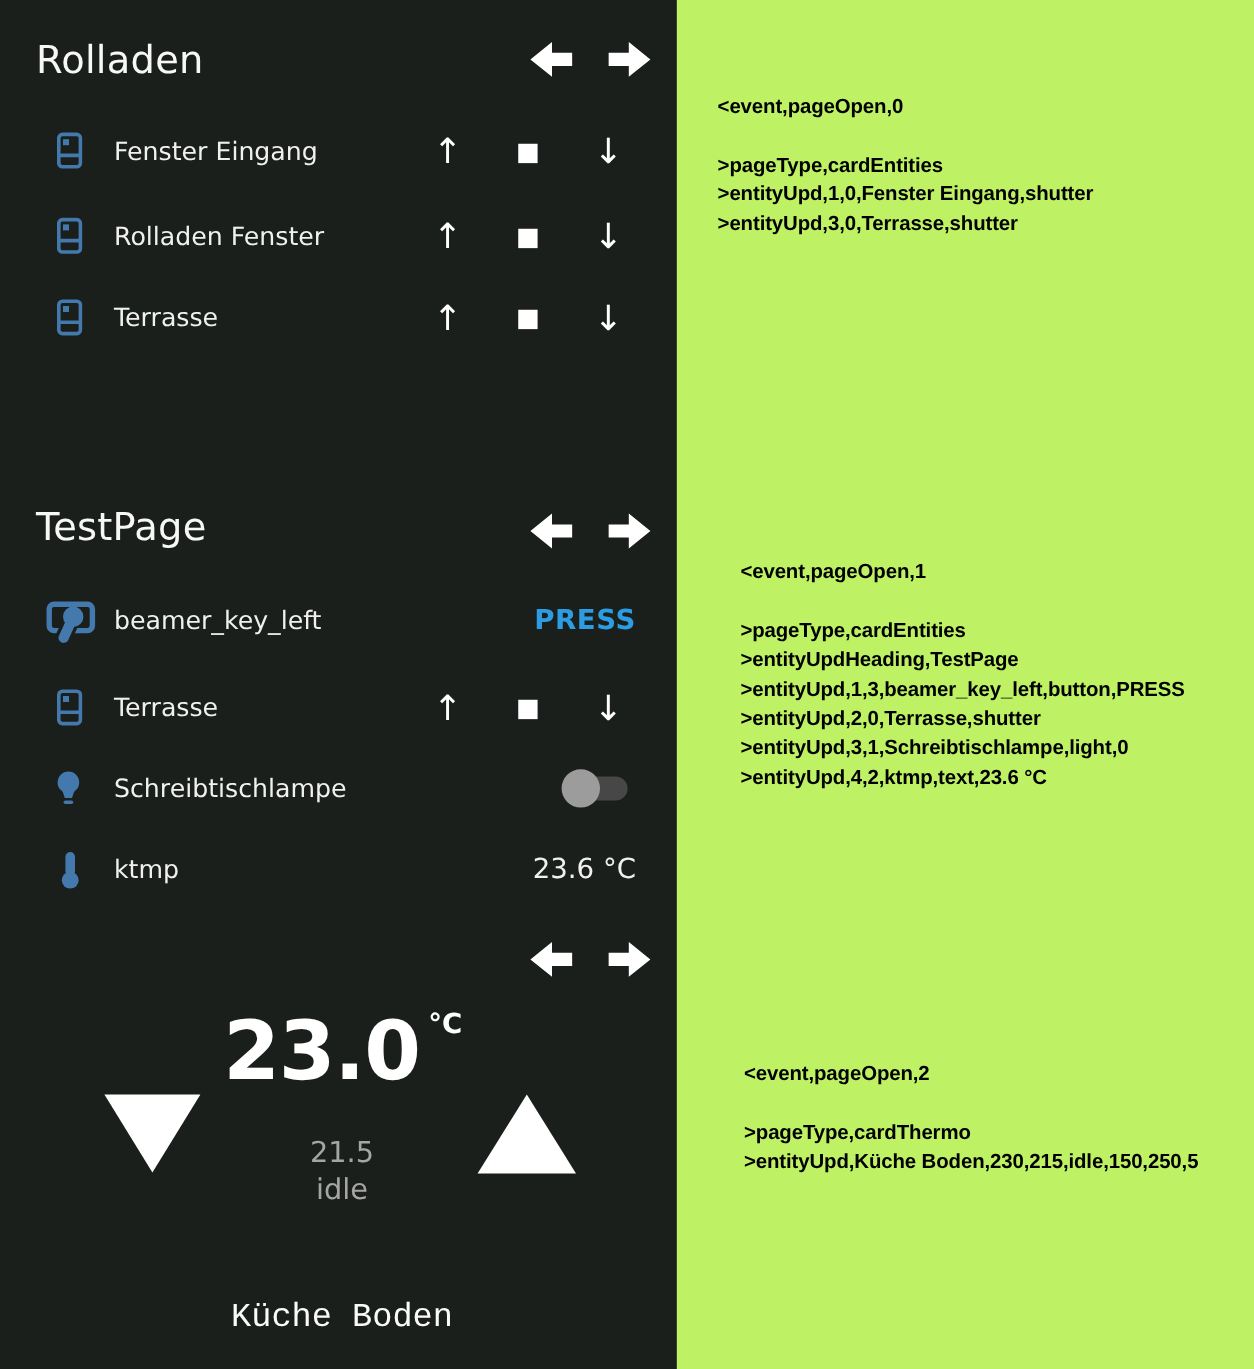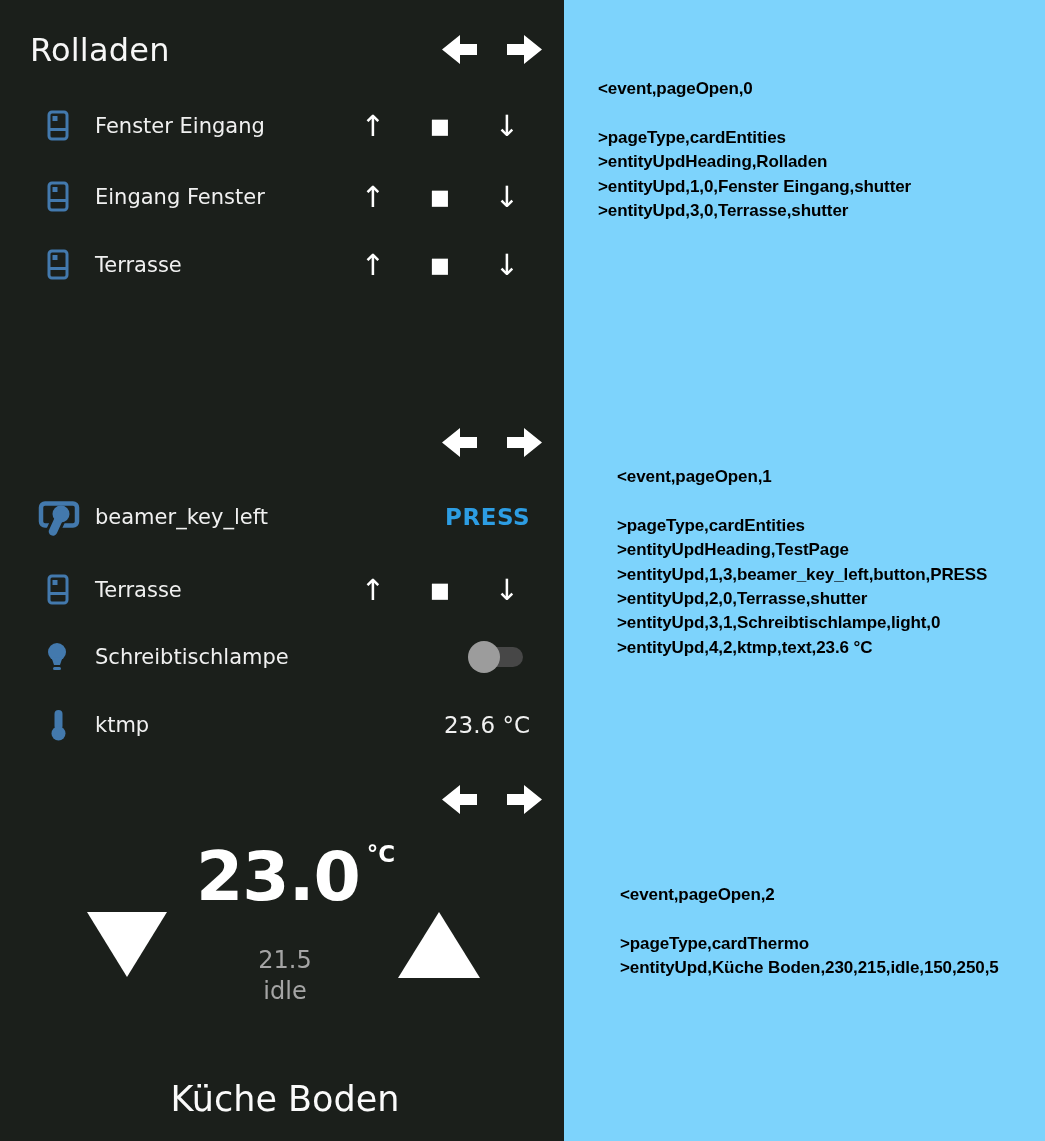--- a/index.html
+++ b/index.html
@@ -1,17 +1,17 @@
 <!DOCTYPE html>
 <html><head>
 <meta charset="utf-8">
 <style>
   html,body { margin:0; padding:0; background:#ffffff; }
   .canvas {
-    position:relative; width:1045px; height:1141px; background:#7dd3fc;
+    position:relative; width:1045px; height:1141px; background:#bef264;
     font-family:"DejaVu Sans", sans-serif; overflow:hidden;
   }
   .device-column {
     position:absolute; left:0; top:0; width:564px; height:1141px;
     background:#1b1f1b;
   }
   .panel { position:absolute; left:0; width:564px; }
   .page-title {
     position:absolute; left:30px; margin:0; font-size:32px; font-weight:400;
     color:#f7f7f7; line-height:40px; letter-spacing:0.2px;
@@ -41,38 +41,38 @@
   }
   .press { color:#2d9de3; font-weight:600; letter-spacing:0.5px; cursor:pointer; }
 
   .toggle { position:absolute; left:468px; top:5px; width:56px; height:34px; cursor:pointer; }
   .toggle-track { position:absolute; left:11px; top:7px; width:44px; height:20px;
                   border-radius:10px; background:#474747; }
   .toggle-knob  { position:absolute; left:0; top:1px; width:32px; height:32px;
                   border-radius:50%; background:#9c9c9c; }
 
   
-  .temp-display { position:absolute; left:196px; top:845px; display:flex;
+  .temp-display { position:absolute; left:186px; top:845px; display:flex;
                   align-items:flex-start; color:#ffffff; }
   .temp-num  { font-size:68px; font-weight:700; line-height:0.95; letter-spacing:-1px; }
   .temp-unit { font-size:23px; font-weight:600; margin-left:7px; margin-top:-4px; }
   .tri { position:absolute; width:0; height:0; cursor:pointer; }
   .tri-down { left:87px;  top:912px; border-left:40px solid transparent;
               border-right:40px solid transparent; border-top:65px solid #ffffff; }
   .tri-up   { left:398px; top:912px; border-left:41px solid transparent;
               border-right:41px solid transparent; border-bottom:66px solid #ffffff; }
   .temp-target, .temp-state {
     position:absolute; left:190px; width:190px; text-align:center;
     font-size:24px; color:#a5a5a5;
   }
   .temp-target { top:946px;text-align:center; }
   .temp-state  { top:977px; }
   .thermo-title {
     position:absolute; left:97px; top:1081px; width:376px; text-align:center;
-    font-size:35px; color:#fafafa; line-height:36px;
+    font-size:28px; color:#fafafa; line-height:36px;font-family:Liberation Mono, monospace;
   }
 
   
   .log {
     position:absolute; width:430px; color:#000000;
     font-family:"Liberation Sans", sans-serif; font-weight:700;
     font-size:17px; line-height:24.4px; letter-spacing:-0.1px;
   }
   .log-line { height:24.4px; white-space:nowrap; }
   .log-1 { left:598px; top:77px;  }
@@ -105,40 +105,41 @@
         <span class="ctl ctl-stop">■</span>
         <span class="ctl ctl-down">↓</span>
       </div>
 
       <div class="row" style="top:175px;">
         <svg class="ent-icon icon-shutter" width="22" height="31" viewBox="0 0 22 31">
           <rect x="2" y="2" width="18" height="27" rx="3" fill="none" stroke="currentColor" stroke-width="3"></rect>
           <line x1="2" y1="19.5" x2="20" y2="19.5" stroke="currentColor" stroke-width="3"></line>
           <rect x="5.5" y="6" width="5" height="5" fill="currentColor"></rect>
         </svg>
-        <span class="ent-label">Eingang Fenster</span>
+        <span class="ent-label">Rolladen Fenster</span>
         <span class="ctl ctl-up">↑</span>
         <span class="ctl ctl-stop">■</span>
         <span class="ctl ctl-down">↓</span>
       </div>
 
       <div class="row" style="top:243px;">
         <svg class="ent-icon icon-shutter" width="22" height="31" viewBox="0 0 22 31">
           <rect x="2" y="2" width="18" height="27" rx="3" fill="none" stroke="currentColor" stroke-width="3"></rect>
           <line x1="2" y1="19.5" x2="20" y2="19.5" stroke="currentColor" stroke-width="3"></line>
           <rect x="5.5" y="6" width="5" height="5" fill="currentColor"></rect>
         </svg>
         <span class="ent-label">Terrasse</span>
         <span class="ctl ctl-up">↑</span>
         <span class="ctl ctl-stop">■</span>
         <span class="ctl ctl-down">↓</span>
       </div>
     </section>
 
     <section class="panel" style="top:398px;height:365px;">
+      <h1 class="page-title" style="top:21px;">TestPage</h1>
       <svg class="nav-arrow nav-left" style="top:29px;" viewBox="0 0 36 31">
         <polygon points="36,10 19,10 19,1 1,15.5 19,30 19,21 36,21" fill="#ffffff"></polygon>
       </svg>
       <svg class="nav-arrow nav-right" style="top:29px;" viewBox="0 0 36 31">
         <polygon points="0,10 17,10 17,1 35,15.5 17,30 17,21 0,21" fill="#ffffff"></polygon>
       </svg>
 
       <div class="row" style="top:97px;">
         <svg class="ent-icon icon-tap" width="42" height="38" viewBox="0 0 42 38">
           <rect x="3" y="5.5" width="36" height="22" rx="4" fill="none" stroke="currentColor" stroke-width="4.5"></rect>
@@ -202,21 +203,20 @@
     <div class="tri tri-up"></div>
     <div class="temp-target">21.5</div>
     <div class="temp-state">idle</div>
     <div class="thermo-title">Küche Boden</div>
   </div>
 
   <div class="log log-1">
     <div class="log-line">&lt;event,pageOpen,0</div>
     <div class="log-line"></div>
     <div class="log-line">&gt;pageType,cardEntities</div>
-    <div class="log-line">&gt;entityUpdHeading,Rolladen</div>
     <div class="log-line">&gt;entityUpd,1,0,Fenster Eingang,shutter</div>
     <div class="log-line">&gt;entityUpd,3,0,Terrasse,shutter</div>
   </div>
 
   <div class="log log-2">
     <div class="log-line">&lt;event,pageOpen,1</div>
     <div class="log-line"></div>
     <div class="log-line">&gt;pageType,cardEntities</div>
     <div class="log-line">&gt;entityUpdHeading,TestPage</div>
     <div class="log-line">&gt;entityUpd,1,3,beamer_key_left,button,PRESS</div>

